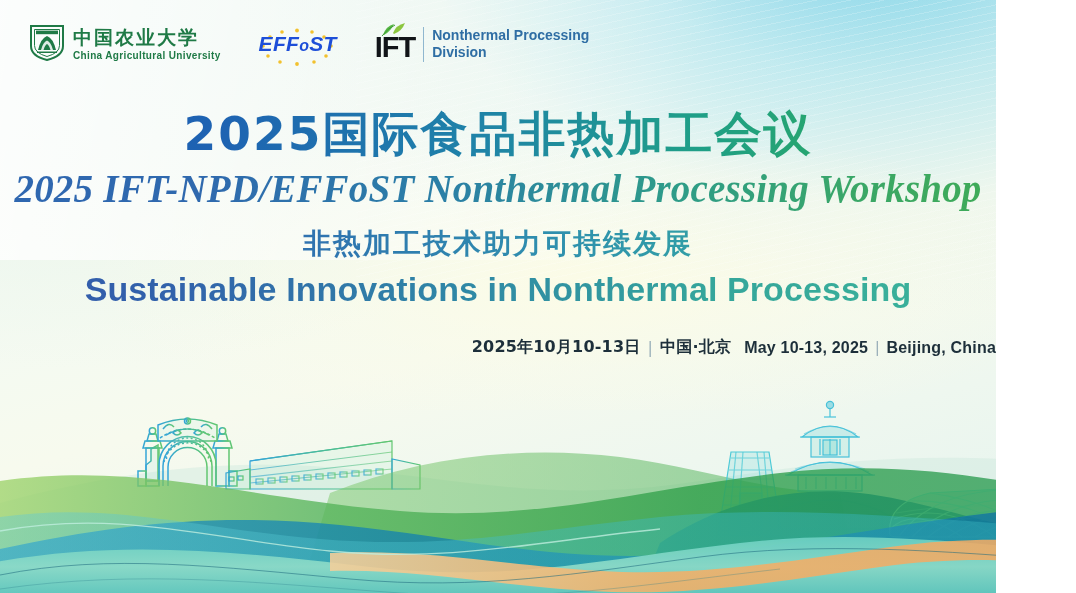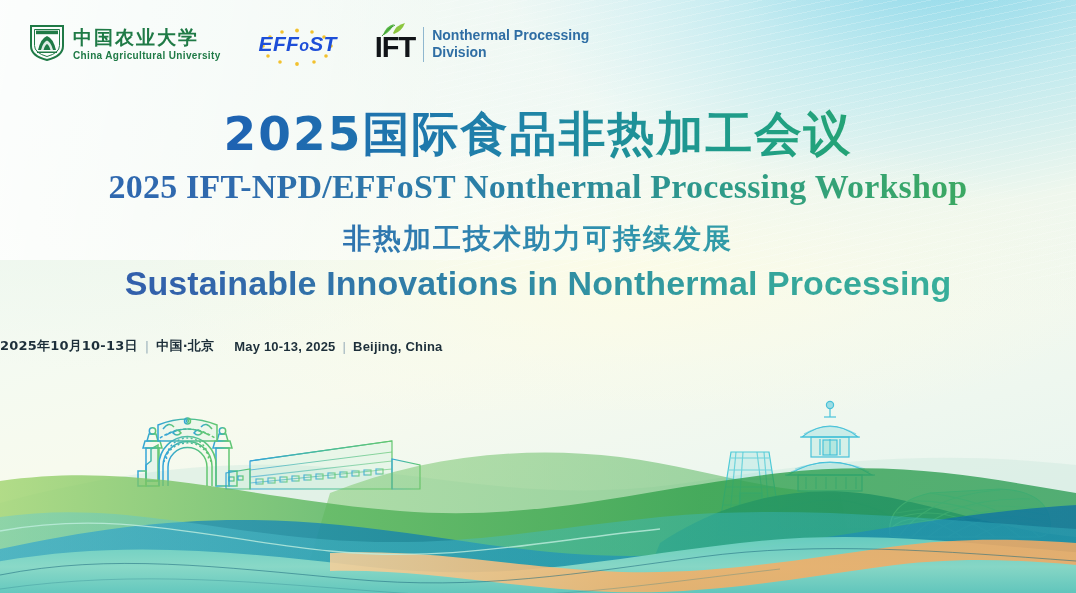--- a/index.html
+++ b/index.html
@@ -2,21 +2,21 @@
 <html><head>
 <meta charset="utf-8">
 <style>
   html, body {
     margin: 0;
     padding: 0;
     background: #ffffff;
   }
   #banner {
     position: relative;
-    width: 1076px;
+    width: 996px;
     height: 593px;
     overflow: hidden;
     font-family: "Liberation Sans", sans-serif;
     background: #f2f8f2;
   }
 
   
   .bg-base {
     position: absolute;
     inset: 0;
@@ -144,29 +144,30 @@
     letter-spacing: 2px;
     line-height: 1.12;
     background: linear-gradient(90deg, #1f5fb4 0%, #1e63b2 22%, #1f83a8 48%, #1f9f87 70%, #2aa864 88%, #31ab55 100%);
     -webkit-background-clip: text;
     background-clip: text;
     color: transparent;
     -webkit-text-fill-color: transparent;
   }
   .title-en {
     font-family: "Liberation Serif", serif;
-    font-size: 34px;
+    font-size: 39px;
     font-weight: 700;
     letter-spacing: 0.2px;
     margin-top: 6px;
     line-height: 1.15;
     background: linear-gradient(90deg, #2f67b0 0%, #2f69ae 20%, #2b80a6 45%, #2e9c88 68%, #3aa767 86%, #3fab57 100%);
     -webkit-background-clip: text;
     background-clip: text;
     color: transparent;
+    font-style: italic;
     -webkit-text-fill-color: transparent;
   }
   .theme-cn {
     font-family: "DejaVu Sans", sans-serif;
     font-size: 28px;
     font-weight: 700;
     letter-spacing: 2px;
     margin-top: 17px;
     line-height: 1.15;
     background: linear-gradient(90deg, #2f5fb0 0%, #2f6bb0 25%, #2f8fae 55%, #33a6a2 78%, #38b3a0 100%);
@@ -188,25 +189,25 @@
     color: transparent;
     -webkit-text-fill-color: transparent;
   }
 
   .meta-row {
     position: absolute;
     left: 0; right: 0;
     top: 337px;
     z-index: 5;
     display: flex;
-    justify-content: flex-start;
+    justify-content: flex-end;
     align-items: center;
-    gap: 20px;
+    gap: 13px;
     color: #1d2f3a;
-    font-size: 13px;
+    font-size: 16px;
     font-weight: 600;
     letter-spacing: 0.2px;
   }
   .meta-item { display: flex; align-items: center; gap: 7px; white-space: nowrap; }
   .meta-sep { color: #9bb0ba; font-weight: 400; }
   .meta-cn { font-family: "DejaVu Sans", sans-serif; }
 </style>
 </head>
 <body>
 

